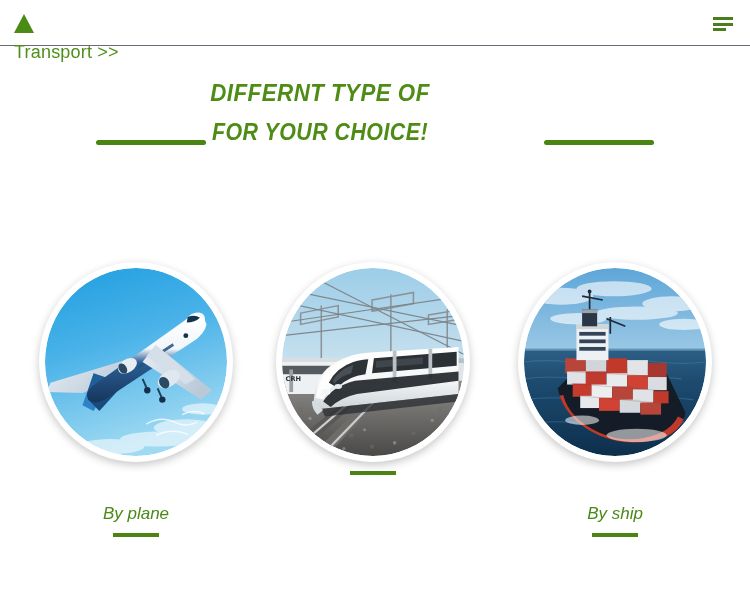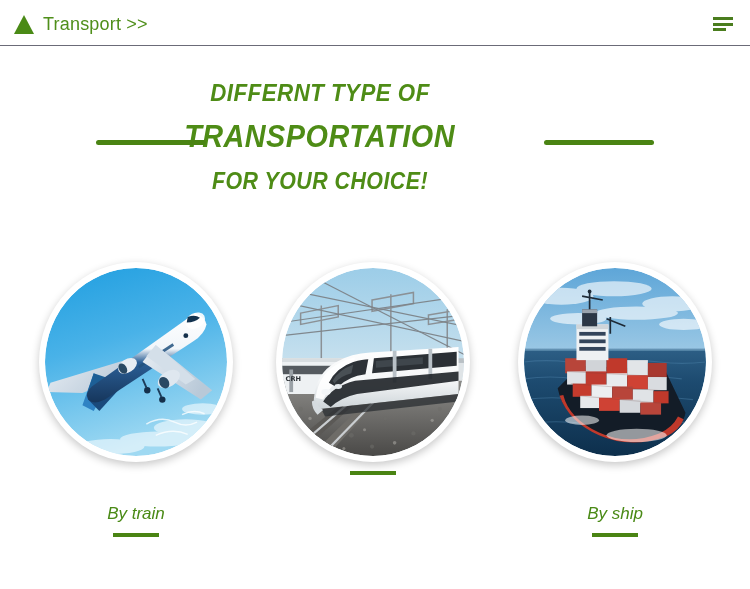--- a/index.html
+++ b/index.html
@@ -26,22 +26,22 @@
     width: 750px;
     height: 46px;
     border-bottom: 1px solid #6b6b78;
   }
 
   .brand {
     position: absolute;
     left: 14px;
     top: 14px;
     display: flex;
-    align-items: center;
     gap: 9px;
+    flex-direction: column;
   }
 
   .tri-icon {
     width: 0;
     height: 0;
     border-left: 10px solid transparent;
     border-right: 10px solid transparent;
     border-bottom: 19px solid #4a8a16;
     display: block;
   }
@@ -203,23 +203,20 @@
     <div class="hamburger">
       <span></span>
       <span></span>
       <span></span>
     </div>
 
   </div>
 
   <div class="headings">
     <div class="h-line h-top">DIFFERNT TYPE OF</div>
-    <div class="h-mid-wrap">
-      <div class="h-line h-mid">TRANSPORTATION</div>
-    </div>
     <div class="h-line h-bot">FOR YOUR CHOICE!</div>
   </div>
 
   <div class="rule rule-left"></div>
   <div class="rule rule-right"></div>
 
   <div class="cards">
 
     <div class="card card-plane">
       <div class="circle">
@@ -287,21 +284,21 @@
                 <path d="M104 118 l4 9"></path>
                 <path d="M120 128 l4 9"></path>
               </g>
               <circle cx="109" cy="130" r="3.4" fill="#15304b"></circle>
               <circle cx="125" cy="140" r="3.4" fill="#15304b"></circle>
               <circle cx="150" cy="72" r="2.6" fill="#15304b"></circle>
             </svg>
           </div>
         </div>
       </div>
-      <div class="caption">By train</div>
+      <div class="caption">By plane</div>
       <div class="cap-bar"></div>
     </div>
 
     <div class="card card-train">
       <div class="circle">
         <div class="circle-inner">
           <div class="scene">
             <svg viewBox="0 0 194 200" preserveAspectRatio="xMidYMid slice">
               <defs>
                 <linearGradient id="tsky" x1="0" y1="0" x2="0" y2="1">

